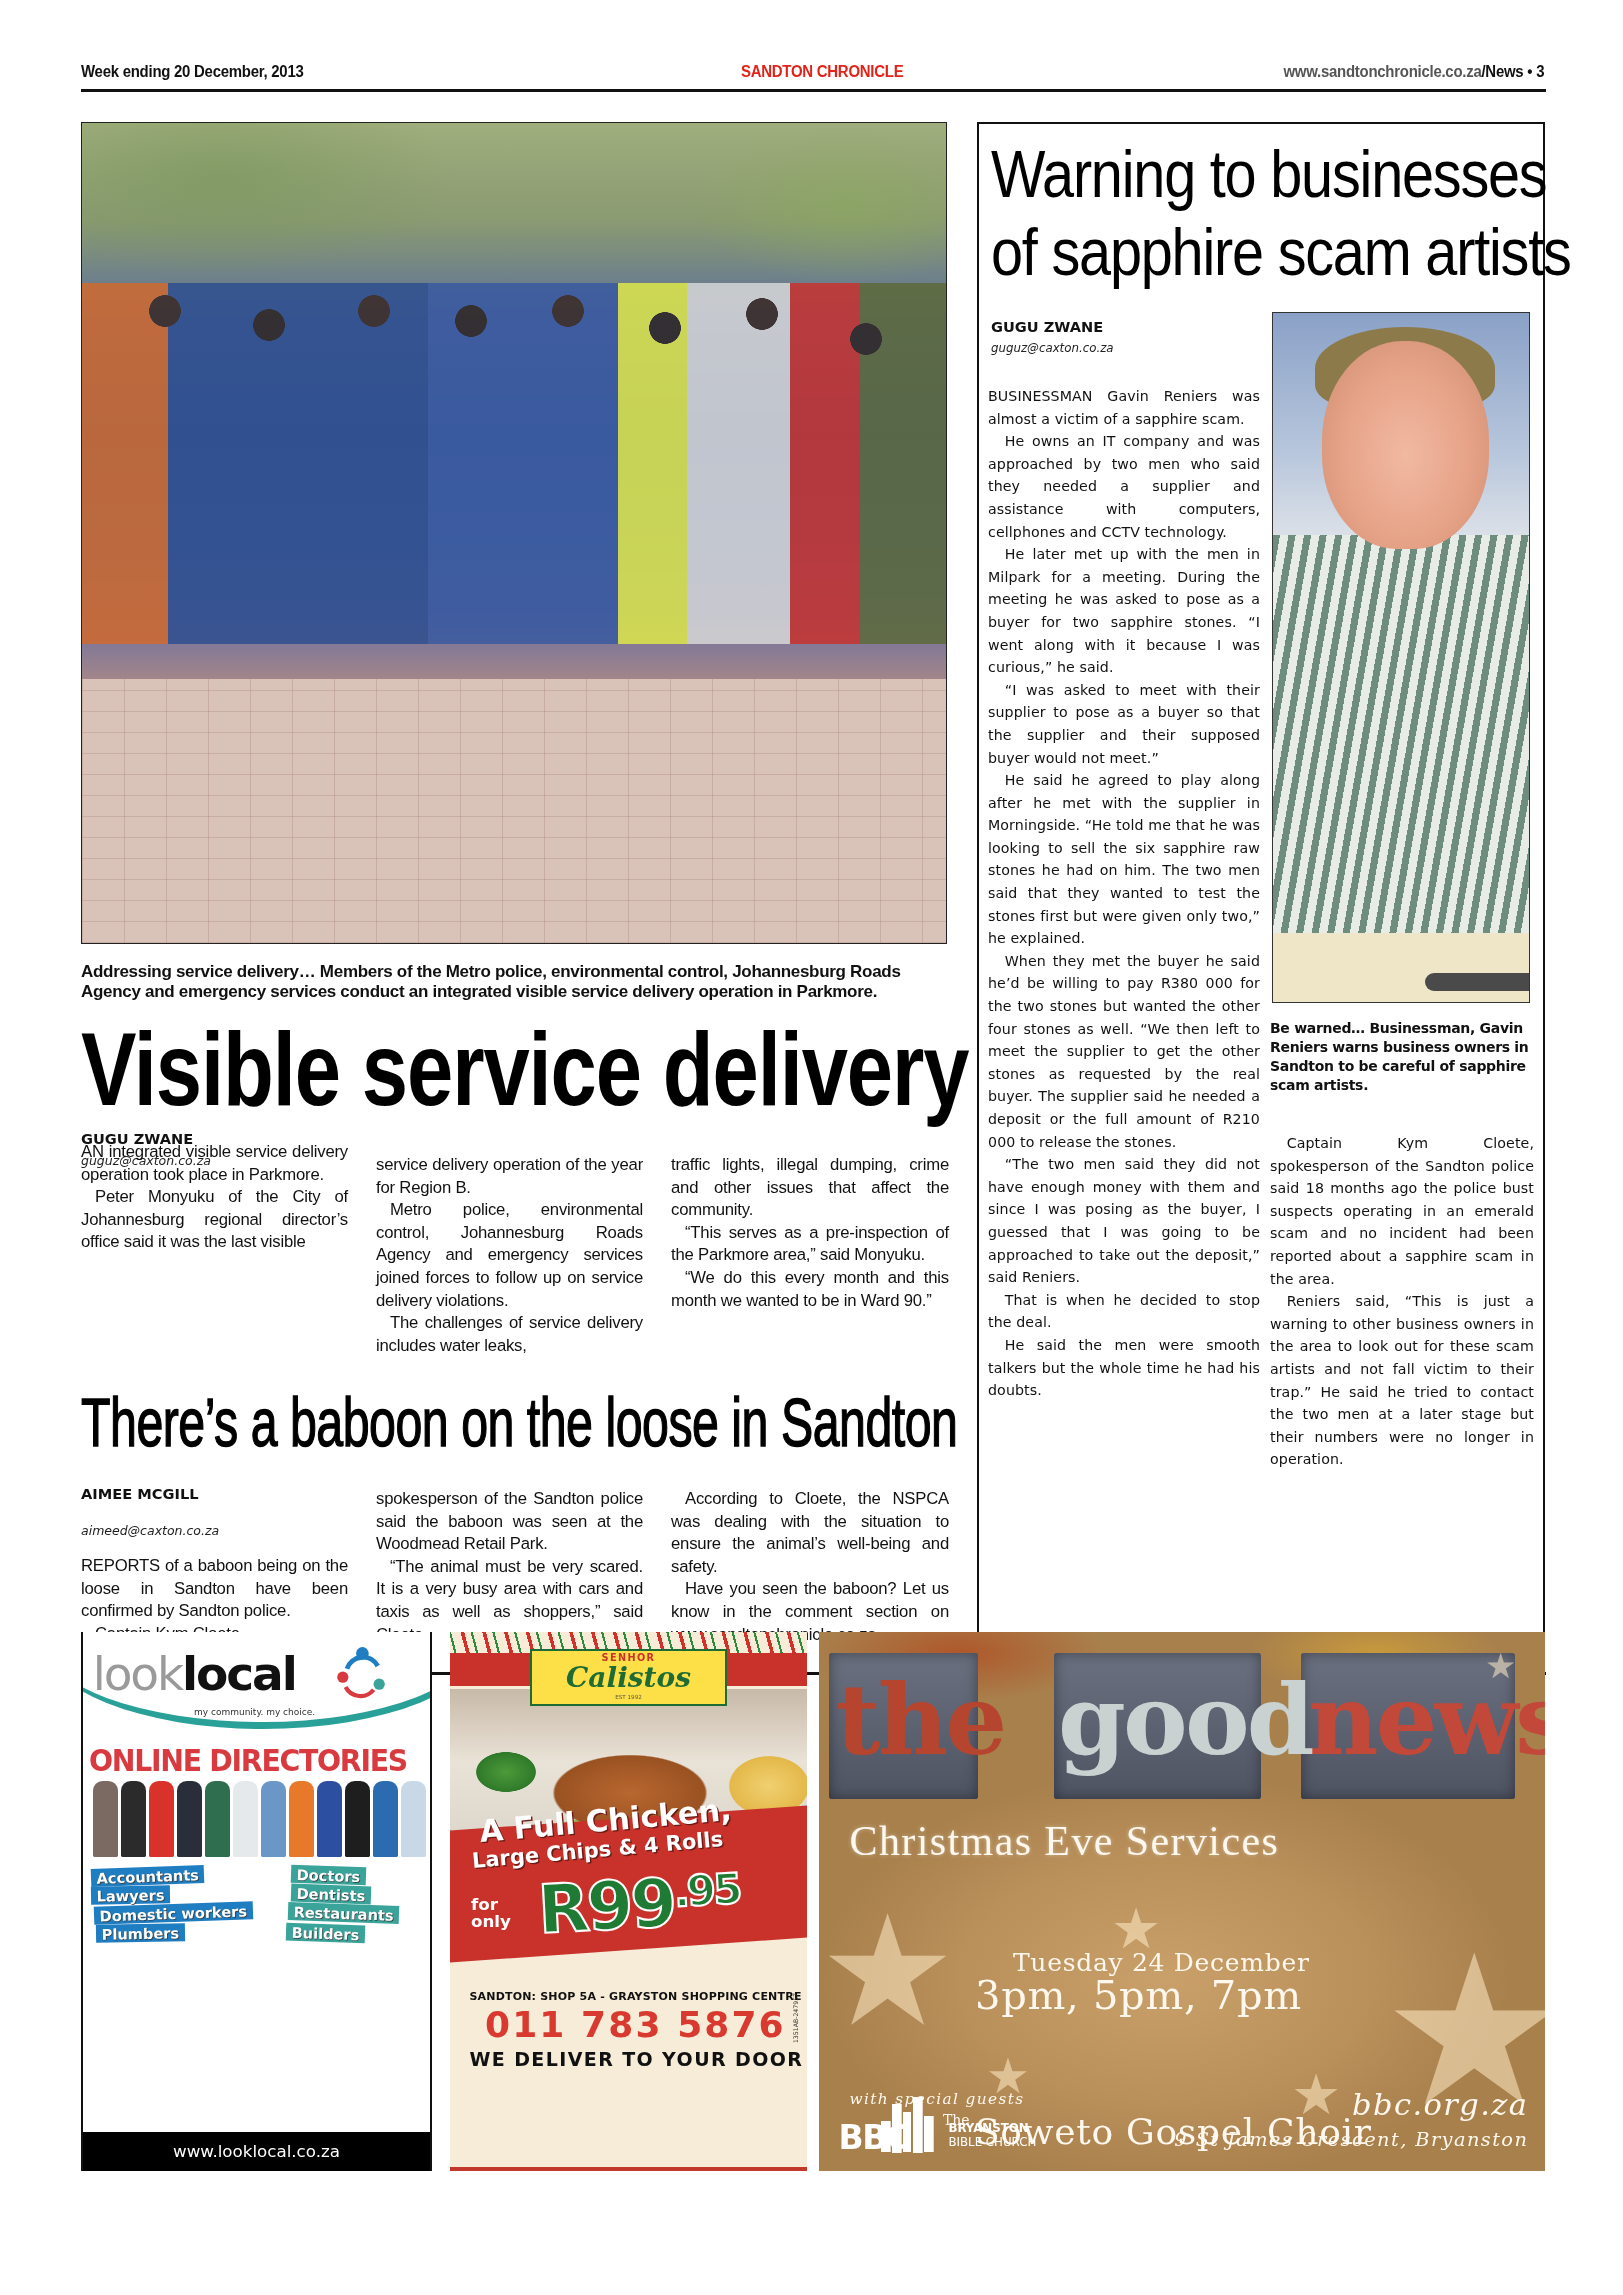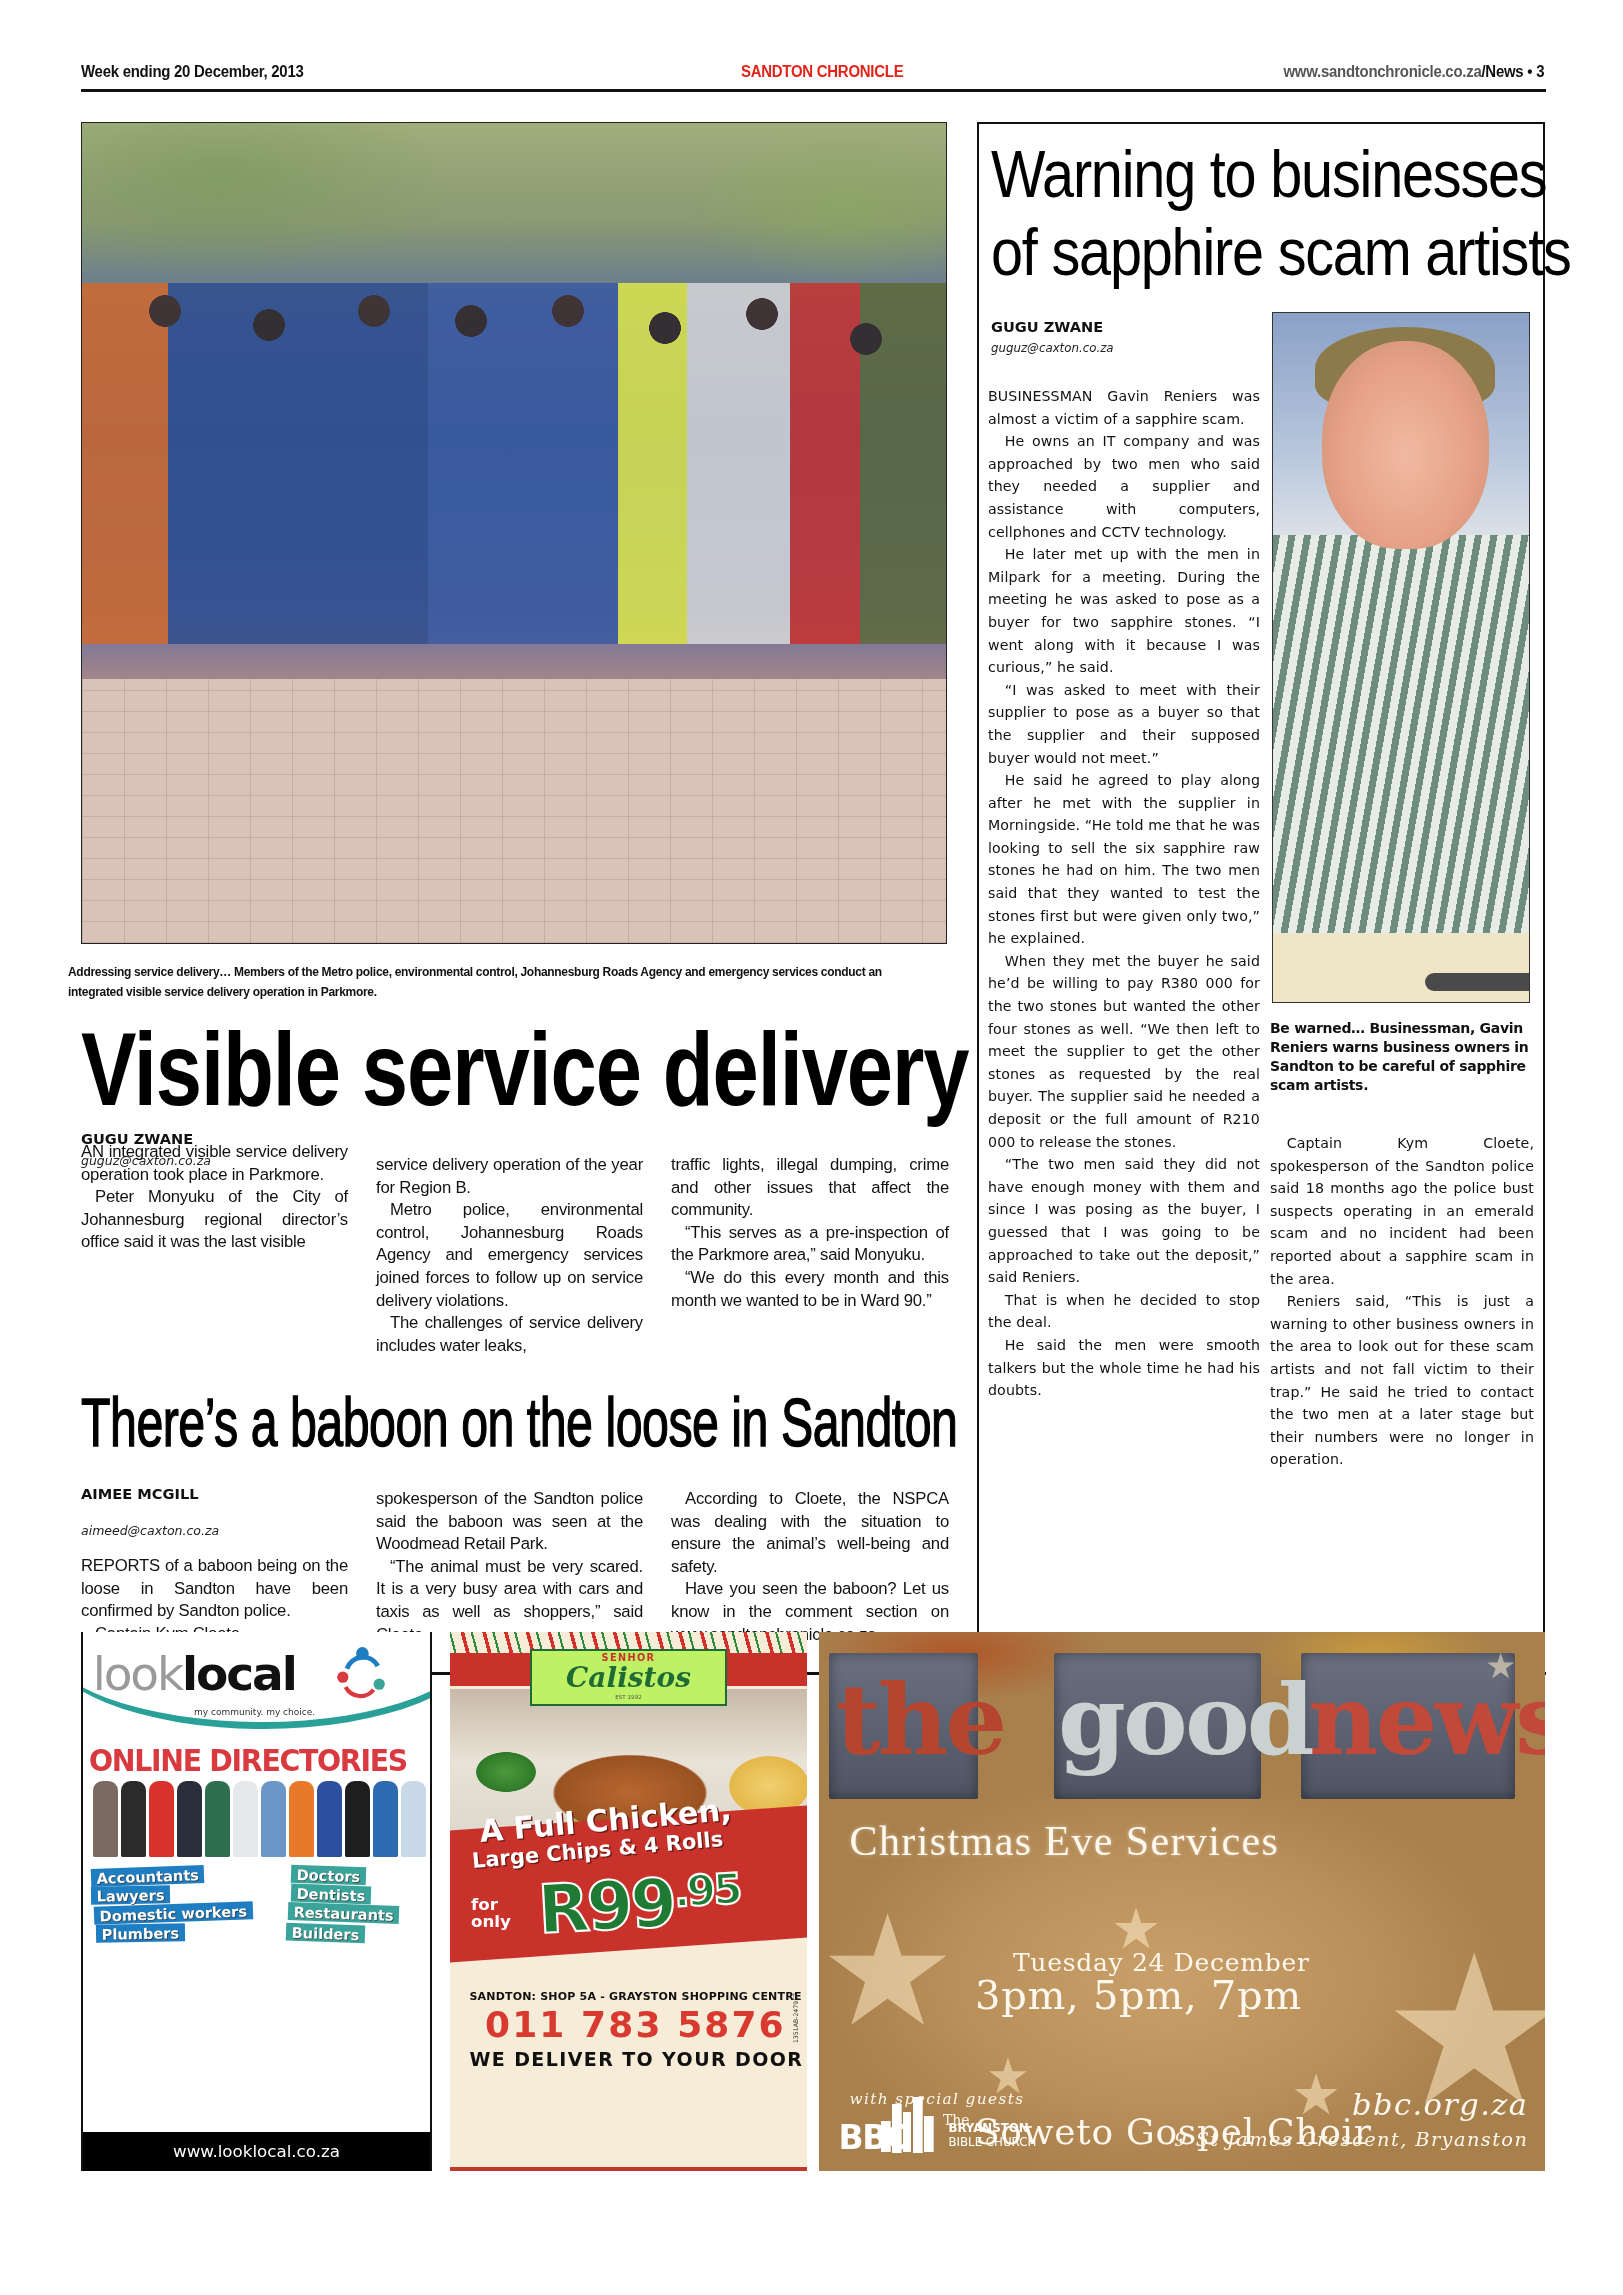--- a/index.html
+++ b/index.html
@@ -33,21 +33,21 @@
       radial-gradient(circle 26px at 583px 45px, #2e2520 60%, transparent 62%),
       radial-gradient(circle 26px at 680px 31px, #3a2a24 60%, transparent 62%),
       radial-gradient(circle 26px at 784px 56px, #2e2520 60%, transparent 62%),
       linear-gradient(90deg, #d06a2e 0 10%, #2f4f8f 10% 40%, #3a5aa0 40% 62%, #dfe84a 62% 70%, #d8d8d8 70% 82%, #c8332f 82% 90%, #5d6a3a 90% 100%);
     opacity: 0.85; }
   .photo-main .pave { position: absolute; left: 0; bottom: 0; width: 100%; height: 264px;
     background: repeating-linear-gradient(90deg, rgba(150,110,100,0.25) 0 1.4px, transparent 1.4px 42px),
                 repeating-linear-gradient(0deg, rgba(150,110,100,0.25) 0 1.4px, transparent 1.4px 21px),
                 #d9c2b8; }
 
-  .caption-main { left: 68px; top: 962px; width: 868px; font-family: "Liberation Sans", sans-serif; font-weight: 700; font-size: 12px; line-height: 20px; letter-spacing: -0.3px; }
+  .caption-main { left: 81px; top: 962px; width: 868px; font-family: "Liberation Sans", sans-serif; font-weight: 700; font-size: 17px; line-height: 20px; letter-spacing: -0.3px; }
 
   .headline { font-family: "Liberation Sans", sans-serif; font-weight: 700; color: #000; white-space: nowrap; transform-origin: left top; }
   .hl-visible { left: 81px; top: 1017px; font-size: 104px; line-height: 104px; transform: scaleX(0.80); letter-spacing: -1.4px; }
   .hl-baboon { left: 81px; top: 1388px; font-size: 69px; line-height: 69px; font-weight: 400; transform: scaleX(0.70); letter-spacing: -0.7px; -webkit-text-stroke: 1.4px #000; }
 
   .byline-name { font-family: "DejaVu Sans", sans-serif; font-weight: 700; font-size: 14.6px; letter-spacing: 0px; }
   .byline-email { font-family: "DejaVu Sans", sans-serif; font-style: italic; font-size: 12.5px; color: #222; }
 
   .col { font-family: "Liberation Sans", sans-serif; font-size: 16.7px; line-height: 22.6px; text-align: justify; letter-spacing: -0.2px; }
   .col p { text-indent: 14px; }
@@ -85,21 +85,21 @@
   .ll-person { flex: 1; border-radius: 9.7px 9.7px 1.4px 1.4px; height: 100%; }
   .ll-tags { position: absolute; left: 0; top: 235px; width: 100%; height: 76px; }
   .ll-tagbox { position: absolute; font-family: "DejaVu Sans", sans-serif; font-weight: 700; font-size: 14.6px; color: #fff; padding: 0.7px 5.6px; white-space: nowrap; text-shadow: 0.7px 0.7px 0.7px #333; }
   .ll-tagbox.blue { background: #1f7dc1; }
   .ll-tagbox.teal { background: #3aa49a; }
   .ll-url { position: absolute; left: 0; bottom: 0; width: 100%; height: 39px; background: #000; color: #fff; font-family: "DejaVu Sans", sans-serif; font-size: 16.7px; text-align: center; line-height: 39px; }
 
   .ad-calistos { left: 450px; width: 357px; background: #f6ecd8; border-bottom: 4.2px solid #c0392b; }
   .cal-chili { position: absolute; left: 0; top: 0; width: 100%; height: 42px; background: repeating-linear-gradient(75deg, #d3302a 0 3.5px, #f6ecd8 3.5px 9.7px, #2e8b3e 9.7px 11.8px, #f6ecd8 11.8px 21px); }
   .cal-band { position: absolute; left: 0; top: 21px; width: 100%; height: 33px; background: #c8322b; }
-  .cal-logo { position: absolute; left: 80px; top: 16.7px; width: 197px; height: 57px; background: #bef264; border: 2.8px solid #1f6b35; text-align: center; }
+  .cal-logo { position: absolute; left: 80px; top: 16.7px; width: 197px; height: 57px; background: #fde047; border: 2.8px solid #1f6b35; text-align: center; }
   .cal-logo .senhor { font-family: "DejaVu Sans", sans-serif; font-weight: 700; color: #c8322b; font-size: 9.7px; letter-spacing: 1.4px; display: block; margin-top: 1.4px; }
   .cal-logo .name { font-family: "DejaVu Serif", serif; font-style: italic; font-weight: 700; font-size: 28px; color: #1f6b35; display: block; line-height: 30.5px; }
   .cal-logo .est { font-family: "DejaVu Sans", sans-serif; font-size: 5.6px; color: #555; display: block; }
   .cal-food { position: absolute; left: 0; top: 57px; width: 100%; height: 180px;
     background:
       radial-gradient(ellipse 125px 62px at 180px 104px, #b8672f 0%, #9a5222 60%, transparent 62%),
       radial-gradient(ellipse 56px 42px at 319px 97px, #f0d070 0%, #e4b84a 70%, transparent 72%),
       radial-gradient(ellipse 42px 28px at 56px 83px, #4c9a3a 0%, #2f7a2a 70%, transparent 72%),
       radial-gradient(ellipse 28px 21px at 125px 146px, #b7d870 0%, #98c04a 70%, transparent 72%),
       linear-gradient(180deg, #c8b9a8 0%, #e9e2d6 40%, #d8d2c8 100%); }

